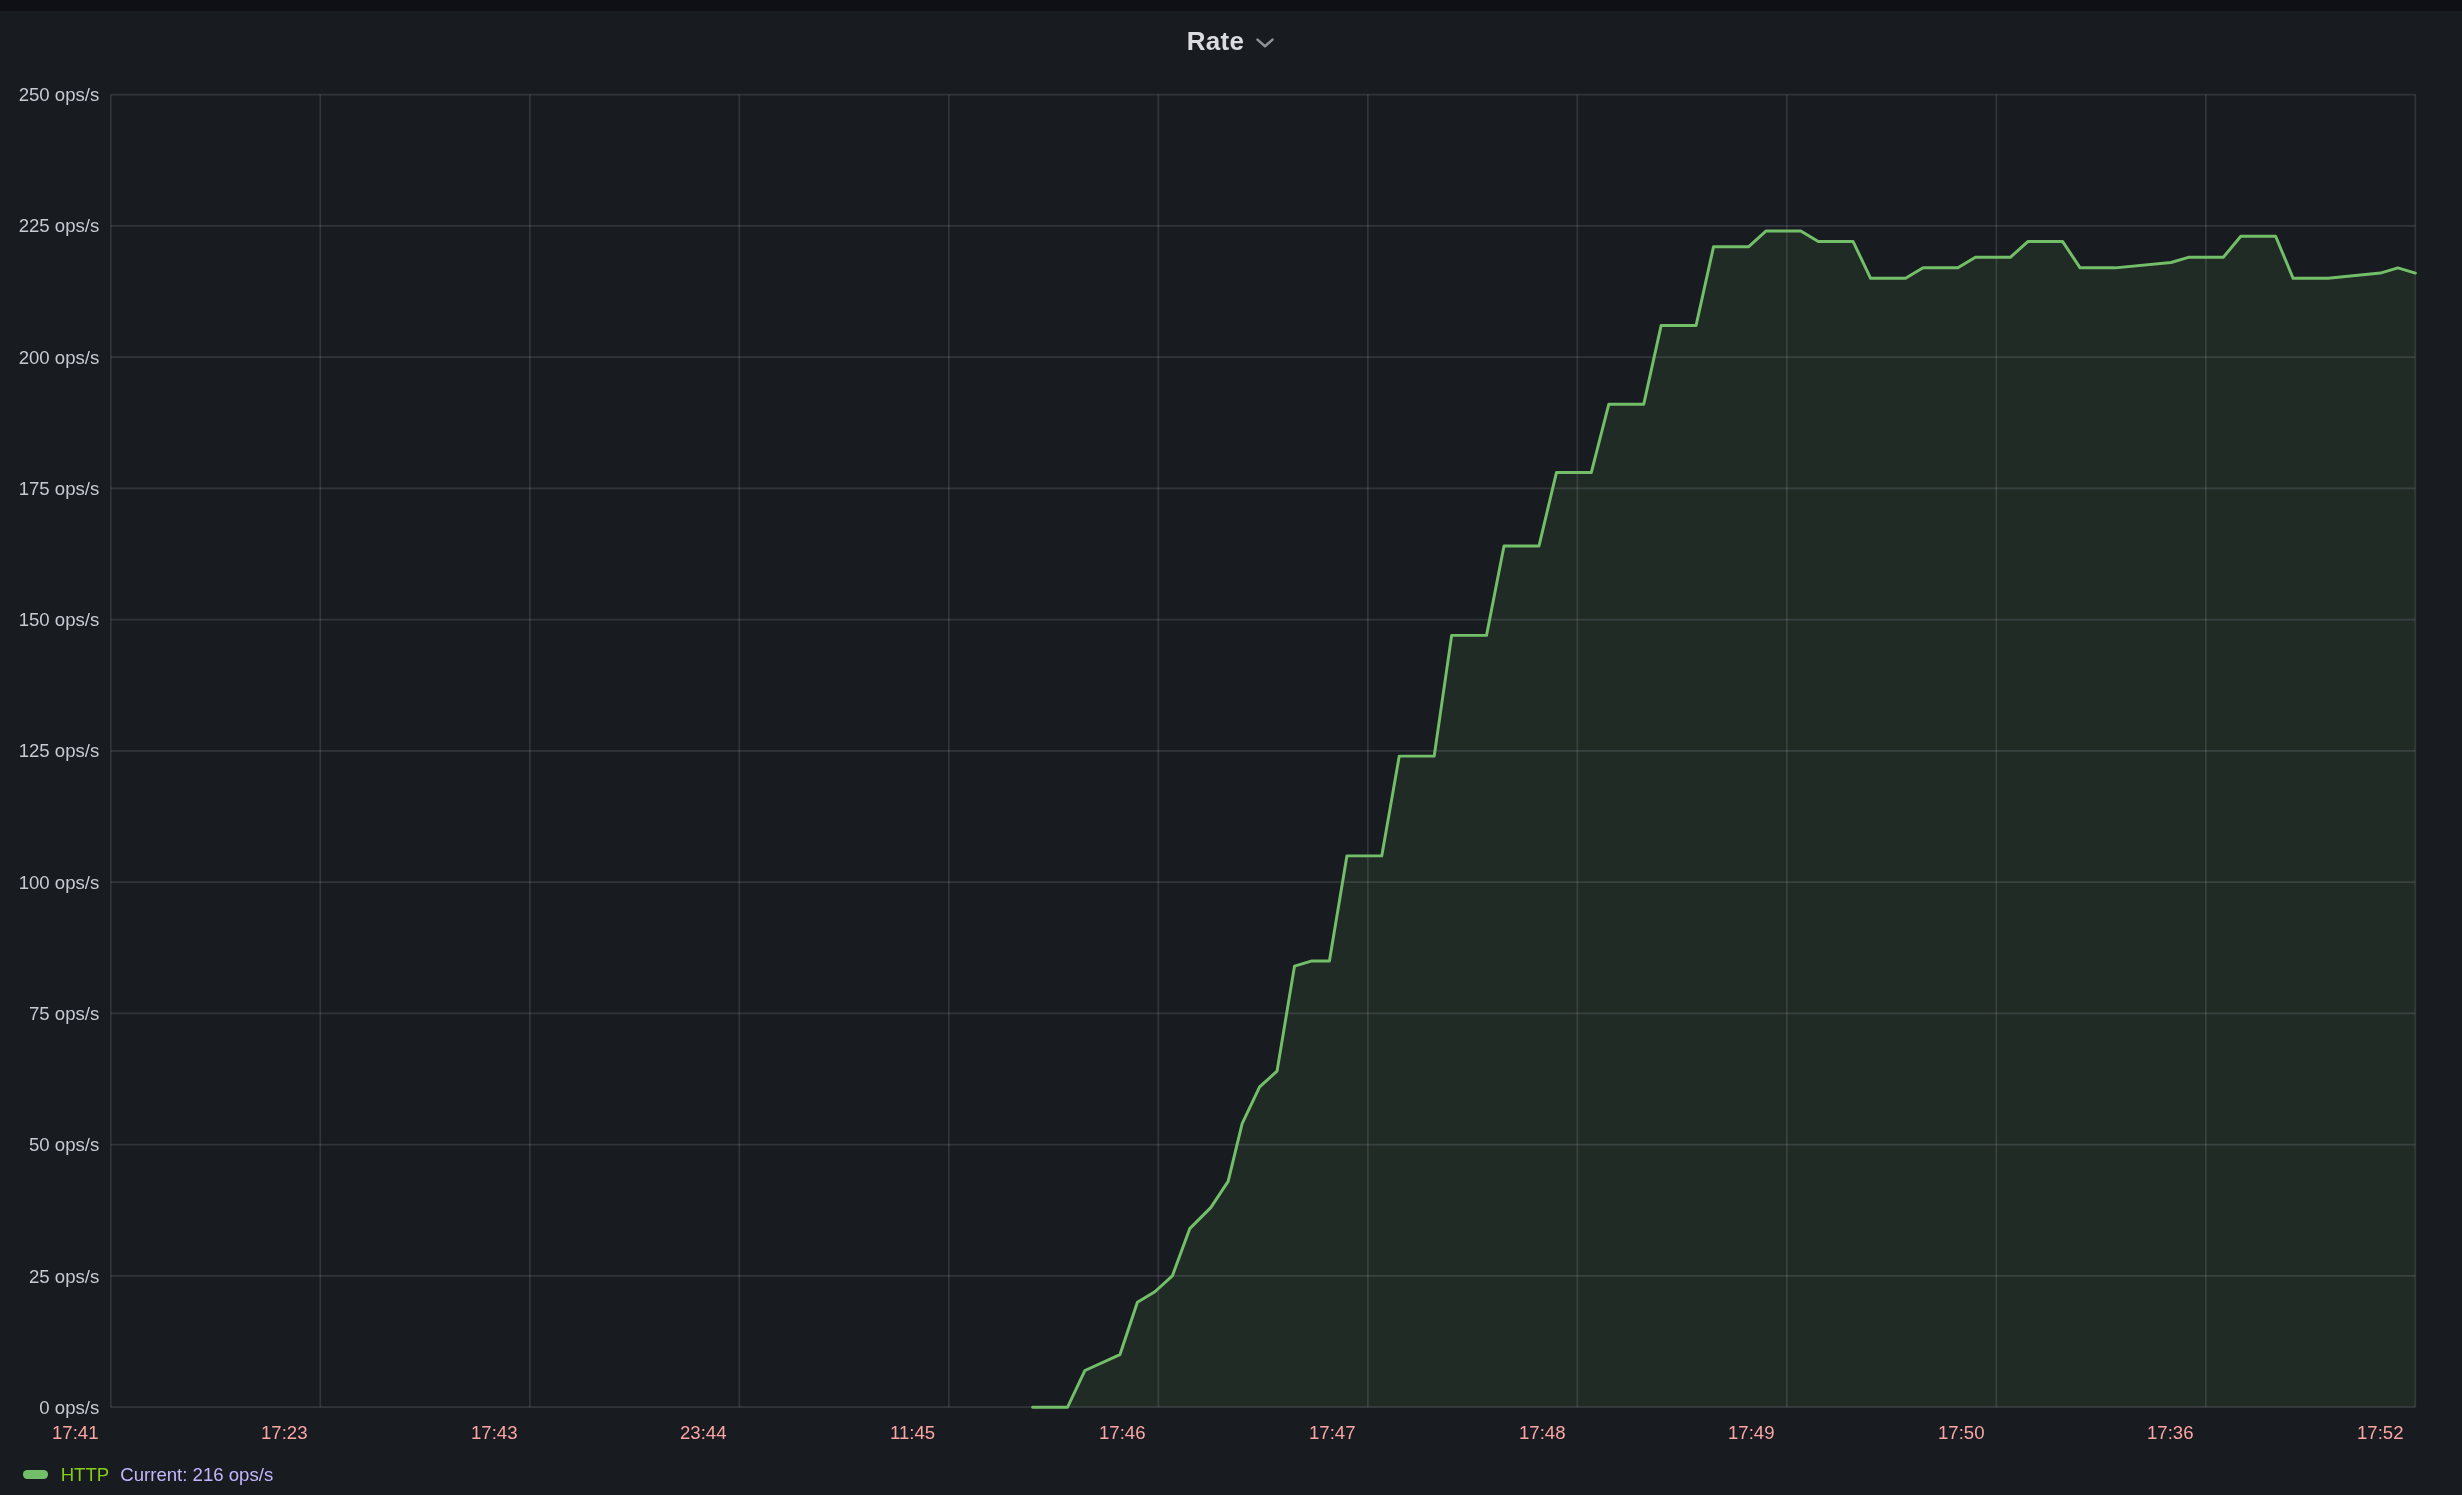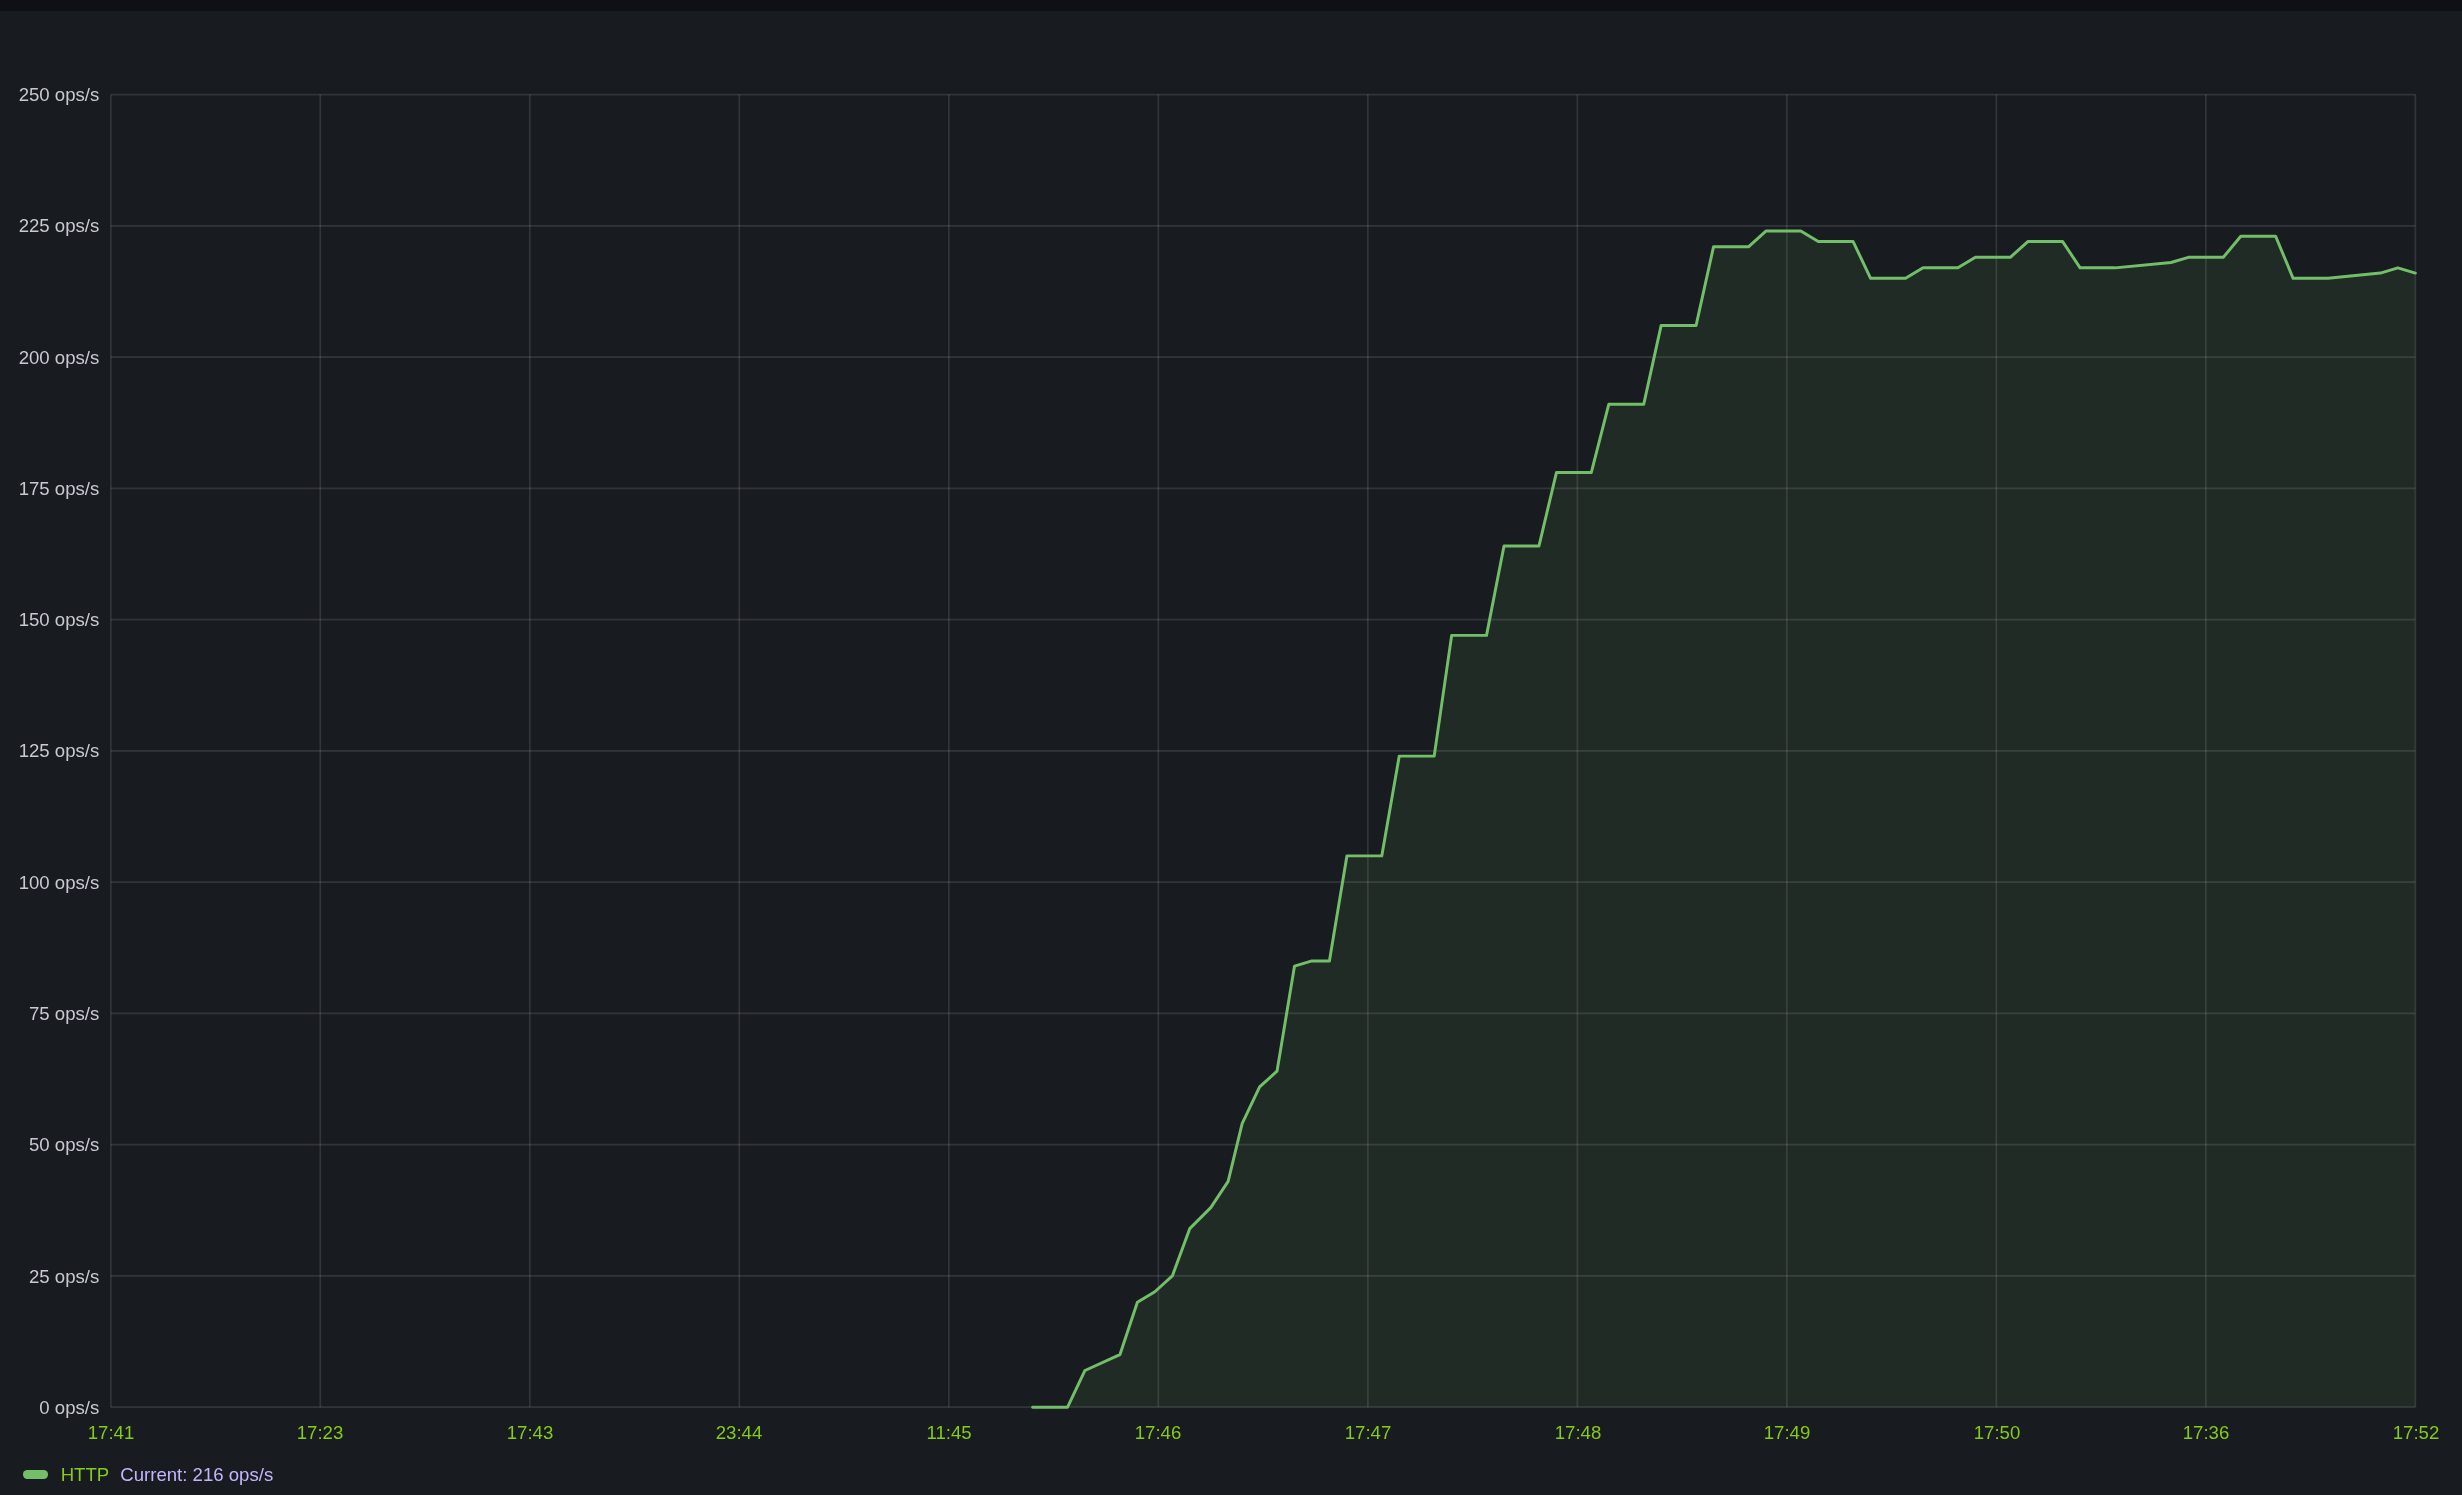--- a/index.html
+++ b/index.html
@@ -5,32 +5,38 @@
   html,body{margin:0;padding:0;background:#181b1f;}
   body{width:2462px;height:1495px;overflow:hidden;font-family:"Liberation Sans",sans-serif;}
   .page{position:relative;width:2462px;height:1495px;background:#181b1f;}
   .top-strip{position:absolute;left:0;top:0;width:100%;height:11px;background:#0e1015;}
   .panel-header{position:absolute;left:0;top:11px;width:100%;height:61px;display:flex;align-items:center;justify-content:center;gap:11px;}
   .panel-title{font-size:26px;font-weight:700;color:#dbdce1;letter-spacing:0.3px;cursor:pointer;}
   .chevron{margin-top:3.4px;opacity:0.85;}
   .chart{position:absolute;inset:0;}
   #plot{position:absolute;left:0;top:0;}
   .ylabel{position:absolute;width:101px;height:25px;line-height:25px;text-align:right;font-size:18.6px;color:#c8c9d3;}
-  .xlabel{position:absolute;width:118px;height:25px;line-height:25px;text-align:center;font-size:18.6px;color:#84cc16;}
+  .xlabel{position:absolute;width:118px;height:25px;line-height:25px;text-align:left;font-size:18.6px;color:#fca5a5;}
   .legend{position:absolute;left:23px;top:1462px;height:25px;display:flex;align-items:center;}
   .swatch{display:inline-block;width:25px;height:8.4px;border-radius:4.2px;margin-right:12.7px;cursor:pointer;}
   .legend-name{font-size:18.6px;color:#84cc16;cursor:pointer;}
   .legend-current{font-size:18.6px;color:#c4b5fd;margin-left:11px;}
 </style>
 </head>
 <body>
 
 <div class="page">
   <div class="top-strip"></div>
 
+  <div class="panel-header">
+    <span class="panel-title">Rate</span>
+    <svg class="chevron" width="20" height="11.8" viewBox="0 0 24 14">
+      <path d="M3 3 L12 11 L21 3" fill="none" stroke="#a4a6ad" stroke-width="3" stroke-linecap="round" stroke-linejoin="round"></path>
+    </svg>
+  </div>
 
   <div class="chart">
     <svg id="plot" width="2462" height="1495" viewBox="0 0 2916 1771">
         <line x1="131" x2="2861" y1="1667" y2="1667" stroke="rgba(204,204,220,0.15)" stroke-width="2"></line>
         <line x1="131" x2="2861" y1="1511.5" y2="1511.5" stroke="rgba(204,204,220,0.15)" stroke-width="2"></line>
         <line x1="131" x2="2861" y1="1356" y2="1356" stroke="rgba(204,204,220,0.15)" stroke-width="2"></line>
         <line x1="131" x2="2861" y1="1200.5" y2="1200.5" stroke="rgba(204,204,220,0.15)" stroke-width="2"></line>
         <line x1="131" x2="2861" y1="1045" y2="1045" stroke="rgba(204,204,220,0.15)" stroke-width="2"></line>
         <line x1="131" x2="2861" y1="889.5" y2="889.5" stroke="rgba(204,204,220,0.15)" stroke-width="2"></line>
         <line x1="131" x2="2861" y1="734" y2="734" stroke="rgba(204,204,220,0.15)" stroke-width="2"></line>

